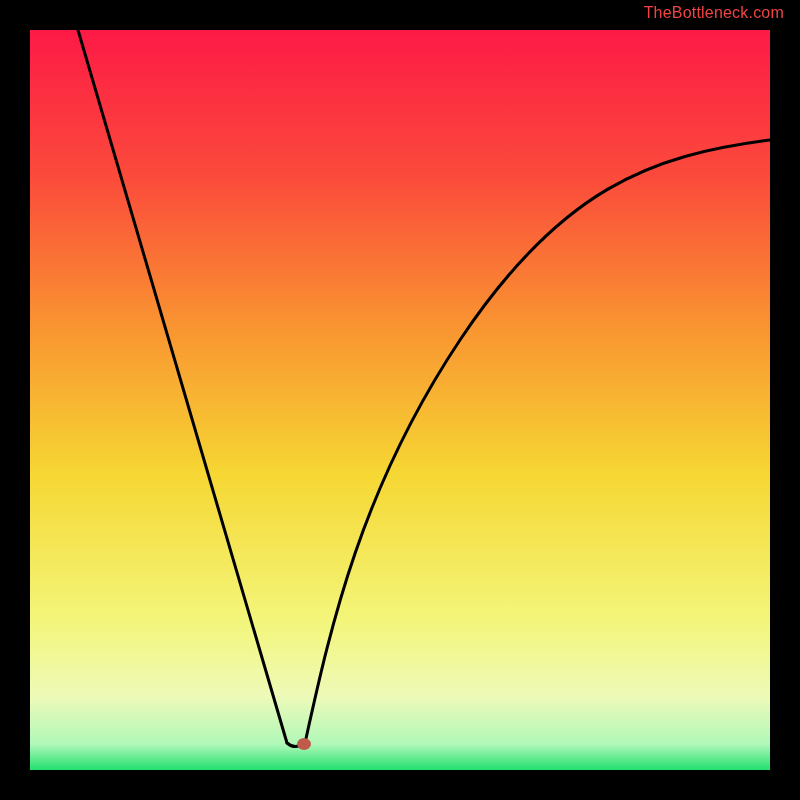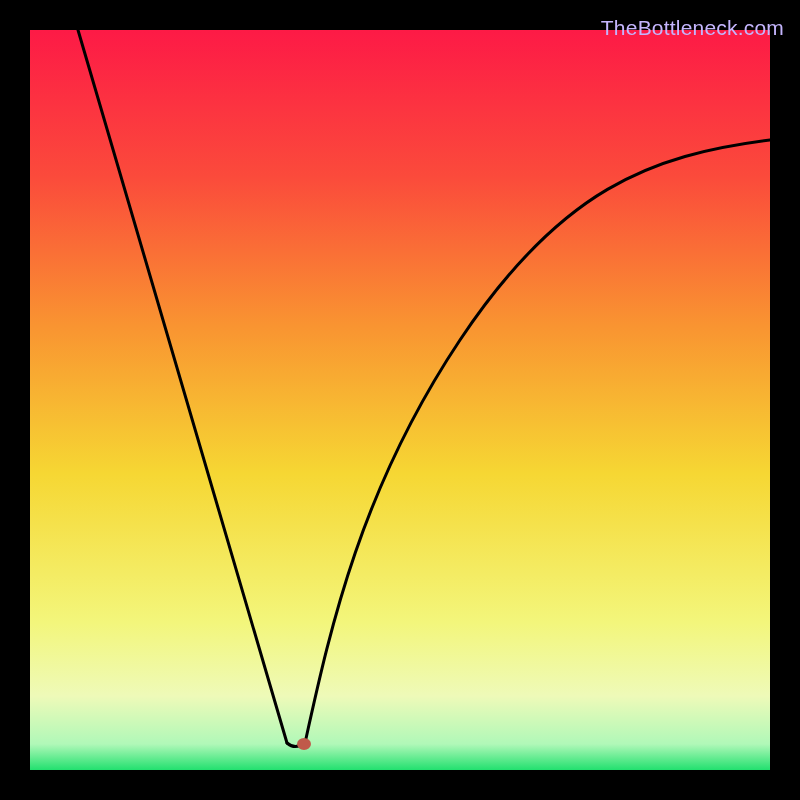--- a/index.html
+++ b/index.html
@@ -24,24 +24,24 @@
     width: 740px;
     height: 740px;
   }
   .plot svg {
     display: block;
     width: 100%;
     height: 100%;
   }
   .watermark {
     position: absolute;
-    top: 16px;
+    top: 4px;
     right: 16px;
-    color: #c4b5fd;
-    font-size: 21px;
+    color: #ef4444;
+    font-size: 16px;
     font-weight: 500;
     letter-spacing: 0.2px;
     user-select: none;
   }
 </style>
 </head>
 <body>
 
 <div class="stage">
 

